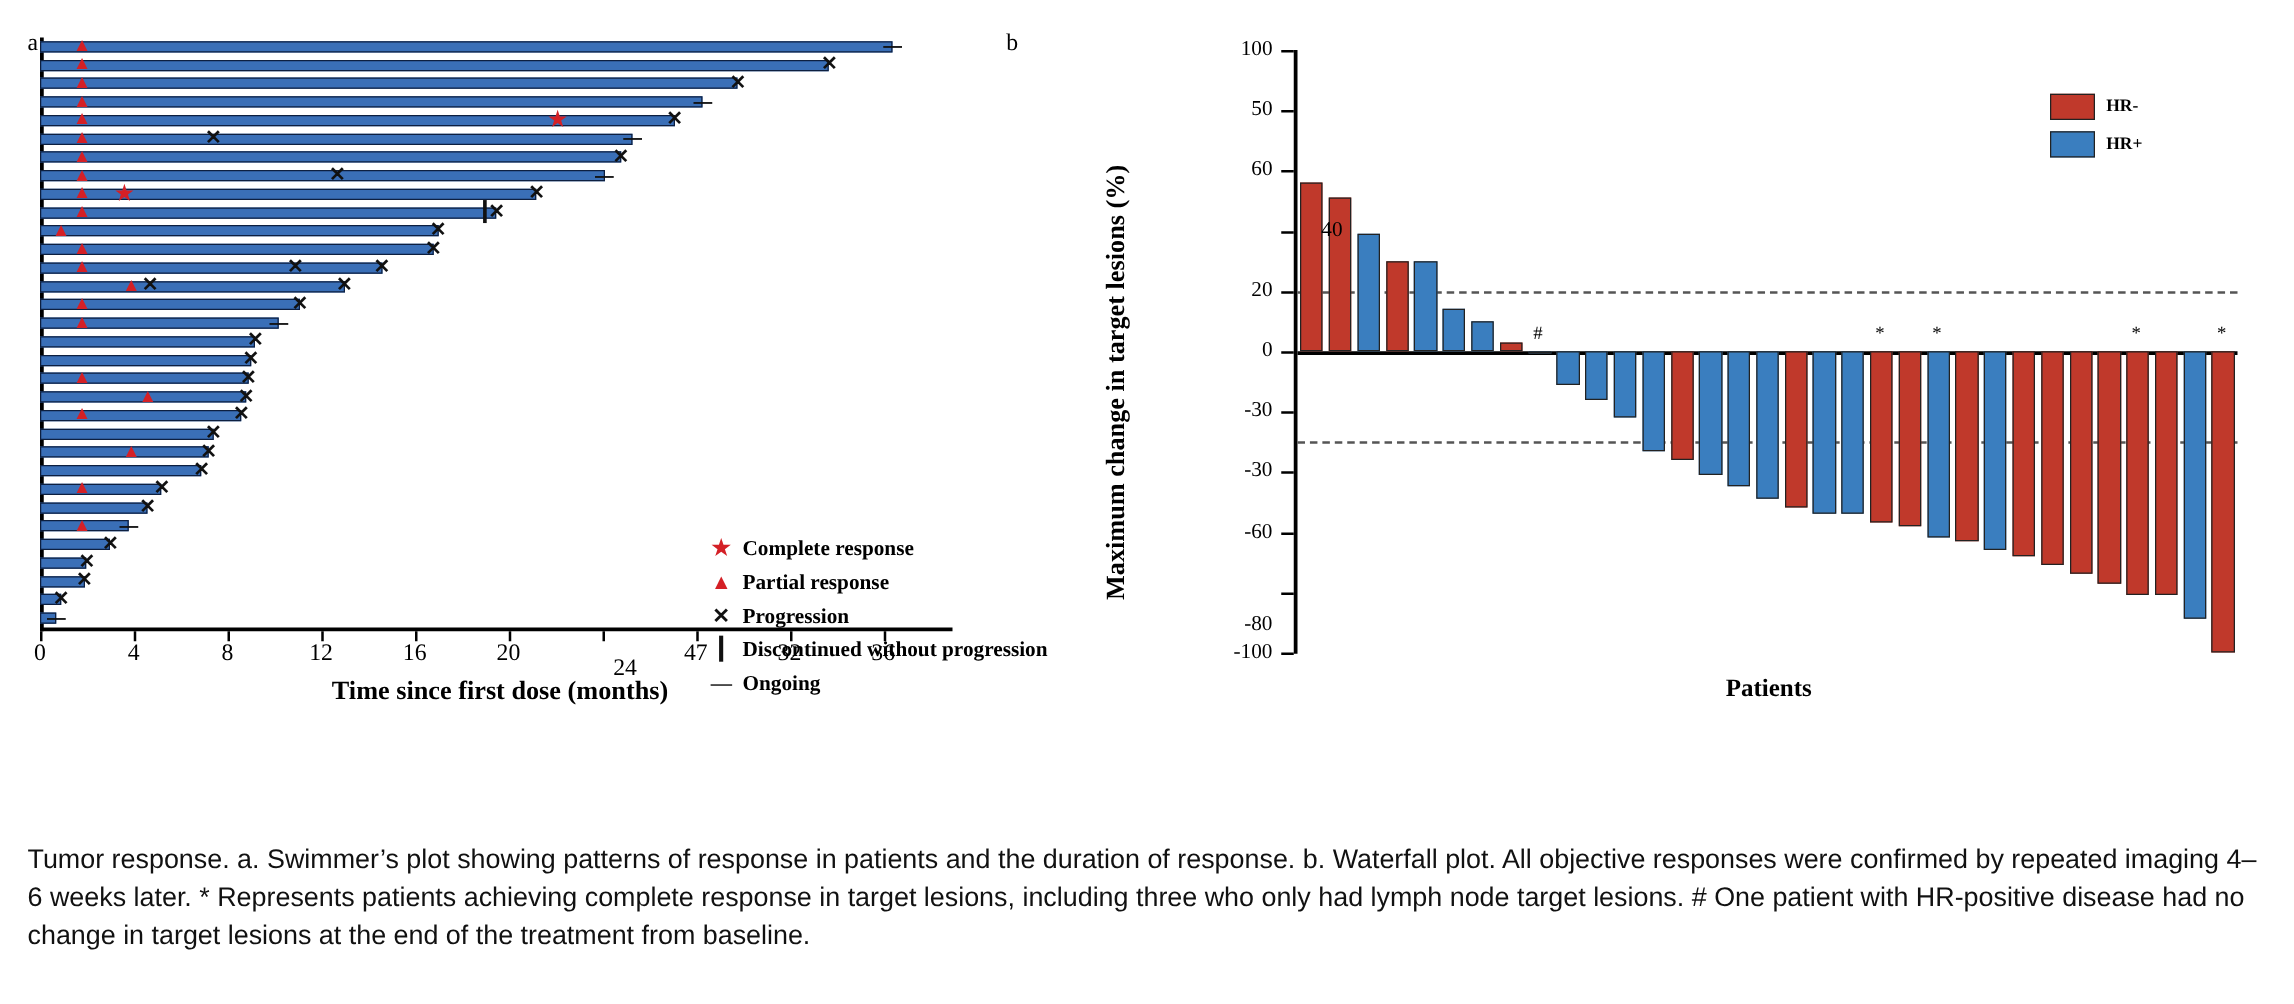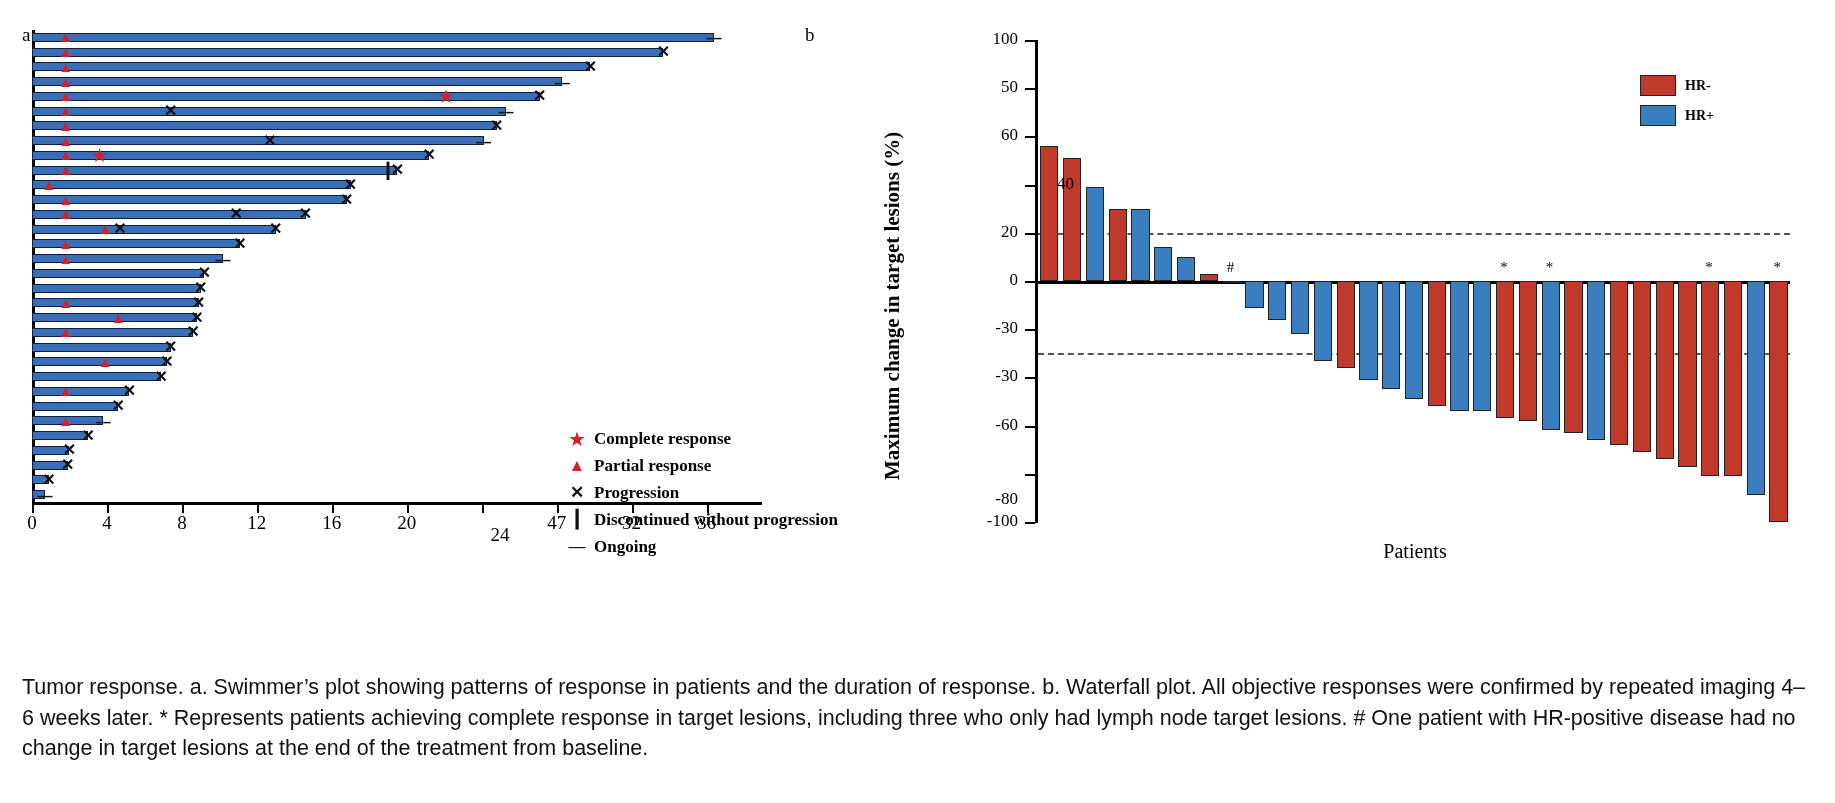--- a/index.html
+++ b/index.html
@@ -39,21 +39,21 @@
   
   #panelB{position:absolute;left:955px;top:0;width:880px;height:660px;}
   #wfPlot{position:absolute;left:1035px;top:40px;width:760px;height:480px;}
   #axisBy{position:absolute;left:1035px;top:40px;width:3px;height:483px;background:#000;}
   .tickB{position:absolute;left:1025px;width:10px;height:2px;background:#000;}
   .tickBlabel{position:absolute;width:55px;text-align:right;font-size:17px;font-family:"Liberation Serif",serif;}
   .bar{position:absolute;border:1px solid #222;box-sizing:border-box;}
   .zeroline{position:absolute;height:3px;background:#000;}
   .dashline{position:absolute;height:0;border-top:2px dashed #555;}
   #ylabelB{position:absolute;transform:rotate(-90deg);transform-origin:left top;font-size:21px;font-weight:bold;white-space:nowrap;}
-  #xlabelB{position:absolute;top:540px;width:760px;text-align:center;font-size:20px;font-weight:normal;left:1035px;}
+  #xlabelB{position:absolute;top:540px;width:760px;text-align:center;font-size:20px;font-weight:bold;left:1035px;}
   #legendB{position:absolute;left:1640px;top:75px;}
   .legB{display:flex;align-items:center;margin-bottom:9px;}
   .legBsw{width:34px;height:19px;border:1px solid #222;margin-right:9px;}
   .legBtxt{font-size:14px;font-weight:bold;}
   .annot{position:absolute;font-size:15px;font-family:"Liberation Serif",serif;}
 
   
   #caption{position:absolute;left:22px;top:672px;width:1790px;font-family:"Liberation Sans",sans-serif;font-size:21.5px;line-height:1.42;color:#111;}
 </style>
 </head>
@@ -175,20 +175,21 @@
         <div class="tickAlabel" style="left: 386.737px;">20</div>
         <div class="tickA" style="left: 481.684px;"></div>
         <div class="tickAlabel" style="left: 480px; margin-top: 12px;">24</div>
         <div class="tickA" style="left: 556.632px;"></div>
         <div class="tickAlabel" style="left: 536.632px;">47</div>
         <div class="tickA" style="left: 631.579px;"></div>
         <div class="tickAlabel" style="left: 611.579px;">32</div>
         <div class="tickA" style="left: 706.526px;"></div>
         <div class="tickAlabel" style="left: 686.526px;">36</div>
       </div>
+    <div id="xlabelA">Time since first dose (months)</div>
     <div id="legendA">
         <div class="legrow">
           <span class="legsym" style="color: rgb(212, 32, 38); font-size: 20px;">★</span>
           <span class="legtxt">Complete response</span>
         </div>
         <div class="legrow">
           <span class="legsym" style="color: rgb(212, 32, 38);">▲</span>
           <span class="legtxt">Partial response</span>
         </div>
         <div class="legrow">

